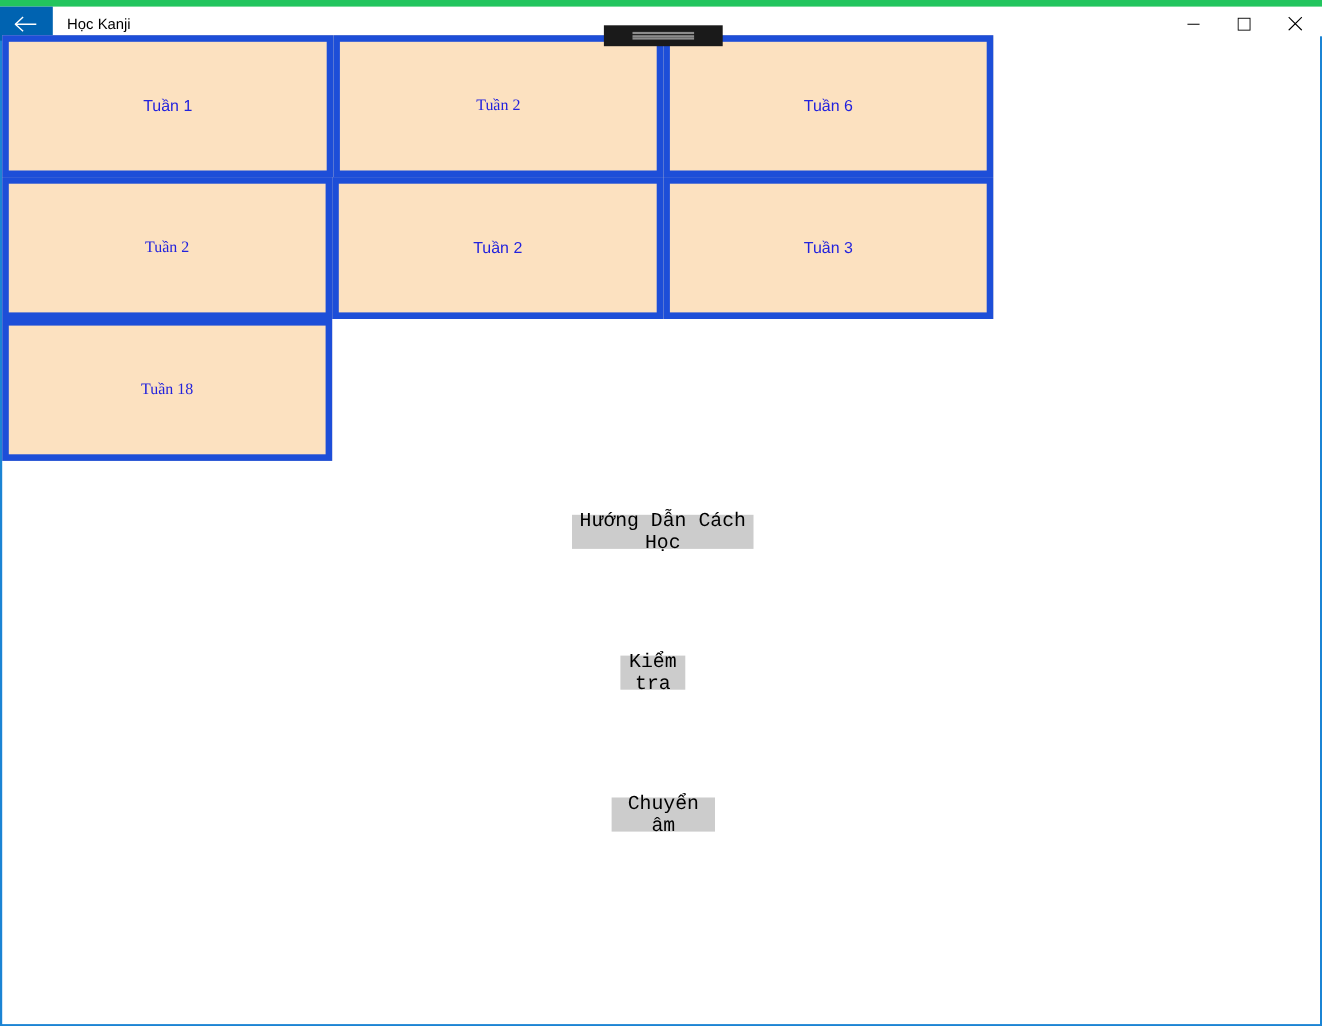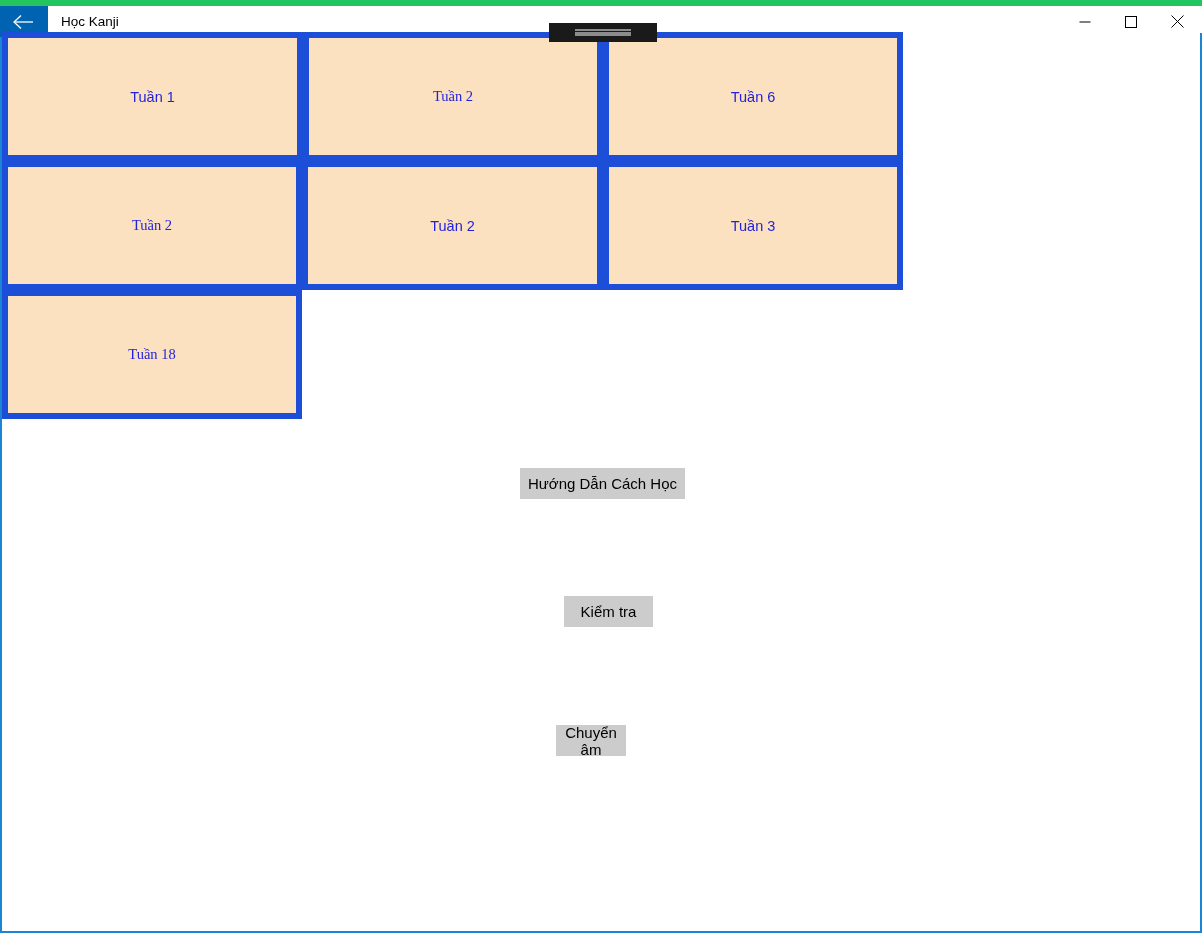--- a/index.html
+++ b/index.html
@@ -135,31 +135,31 @@
     height: 2px;
     background: #8c8c8c;
   }
 
   
   .action-button {
     position: absolute;
     background: #cccccc;
     border: 0;
     color: #000000;
-    font-family: Liberation Sans, sans-serif;
-    font-size: 15px;
+    font-family: Liberation Mono, monospace;
+    font-size: 18px;
     display: flex;
     align-items: center;
     justify-content: center;
     cursor: pointer;
     padding: 0;
   }
   #btn-guide     { left: 518px; top: 468px; width: 165px; height: 31px; }
-  #btn-test      { left: 562px; top: 596px; width: 89px;  height: 31px; }
-  #btn-transform { left: 554px; top: 725px; width: 70px;  height: 31px; }
+  #btn-test      { left: 562px; top: 596px; width: 59px;  height: 31px; }
+  #btn-transform { left: 554px; top: 725px; width: 94px;  height: 31px; }
 </style>
 </head>
 <body>
 
 <div id="app-window">
 
   <div id="titlebar">
 
     <div id="back-button">
       <span>

